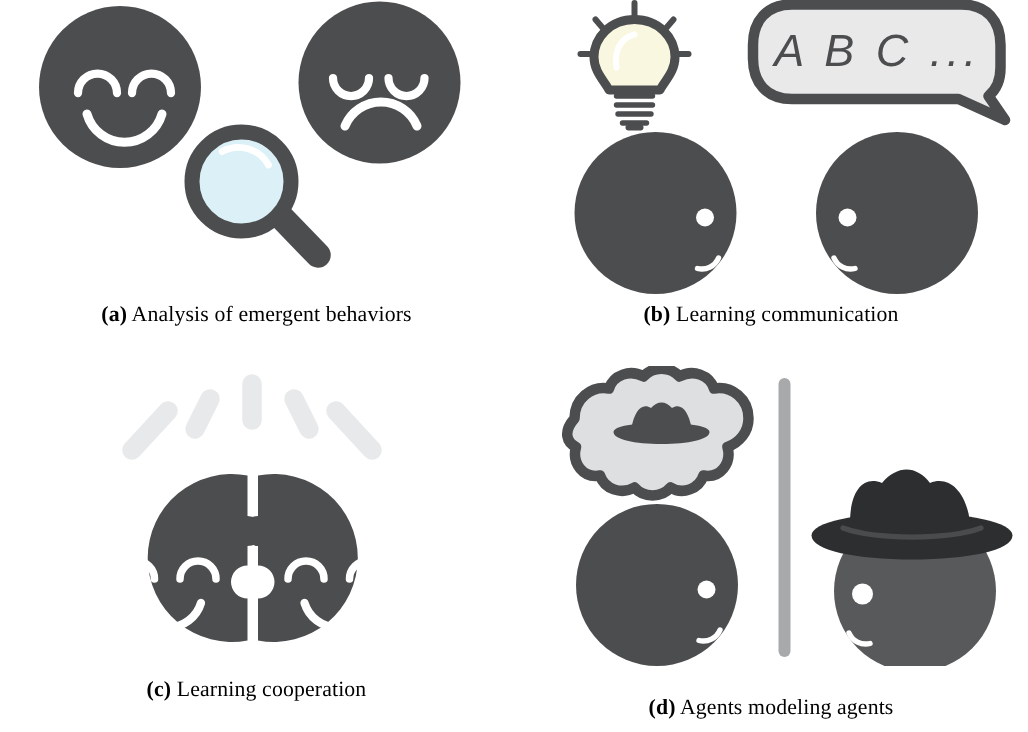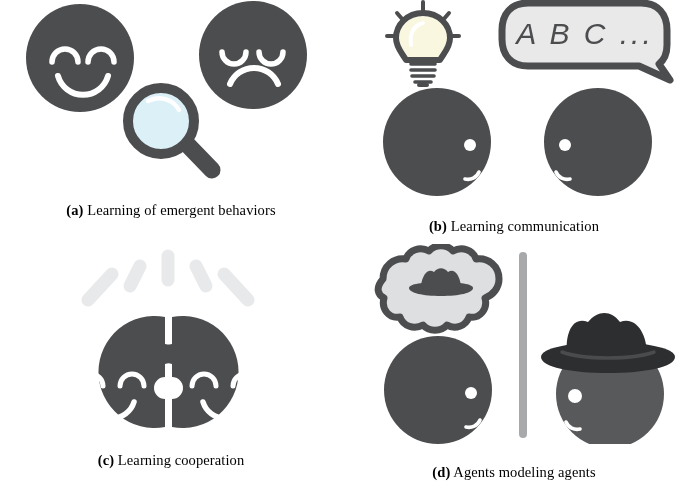--- a/index.html
+++ b/index.html
@@ -44,21 +44,21 @@
     position: absolute;
     left: 0;
     width: 342px;
     text-align: center;
     font-size: 14.5px;
     color: #000000;
     letter-spacing: 0.1px;
     white-space: nowrap;
   }
   .panel-a .caption { top: 202px; }
-  .panel-b .caption { top: 202px; margin-top: 16px; }
+  .panel-b .caption { top: 202px; }
   .panel-c .caption { top: 208px; }
   .panel-d .caption { top: 220px; }
 
   .caption .lab {
     font-weight: bold;
   }
   .caption .txt {
     font-weight: normal;
   }
 </style>
@@ -87,21 +87,21 @@
 
         <g>
           <line x1="183" y1="140" x2="212" y2="170" stroke="#4c4d4f" stroke-width="17" stroke-linecap="round"></line>
           <circle cx="161" cy="121" r="33" fill="#dcf0f7" stroke="#4c4d4f" stroke-width="10"></circle>
           <path d="M 148 101 A 23 23 0 0 1 179 110" fill="none" stroke="#ffffff" stroke-width="4.5" stroke-linecap="round"></path>
         </g>
       </svg>
     </div>
     <div class="caption">
       <span class="lab">(a)</span>
-      <span class="txt"> Learning of emergent behaviors</span>
+      <span class="txt"> Analysis of emergent behaviors</span>
     </div>
   </div>
 
   <div class="panel panel-b">
     <div class="art">
       <svg viewBox="0 0 342 200" xmlns="http://www.w3.org/2000/svg">
 
         <g>
           <g stroke="#4c4d4f" stroke-width="4" stroke-linecap="round">
             <line x1="80" y1="2" x2="80" y2="11"></line>

